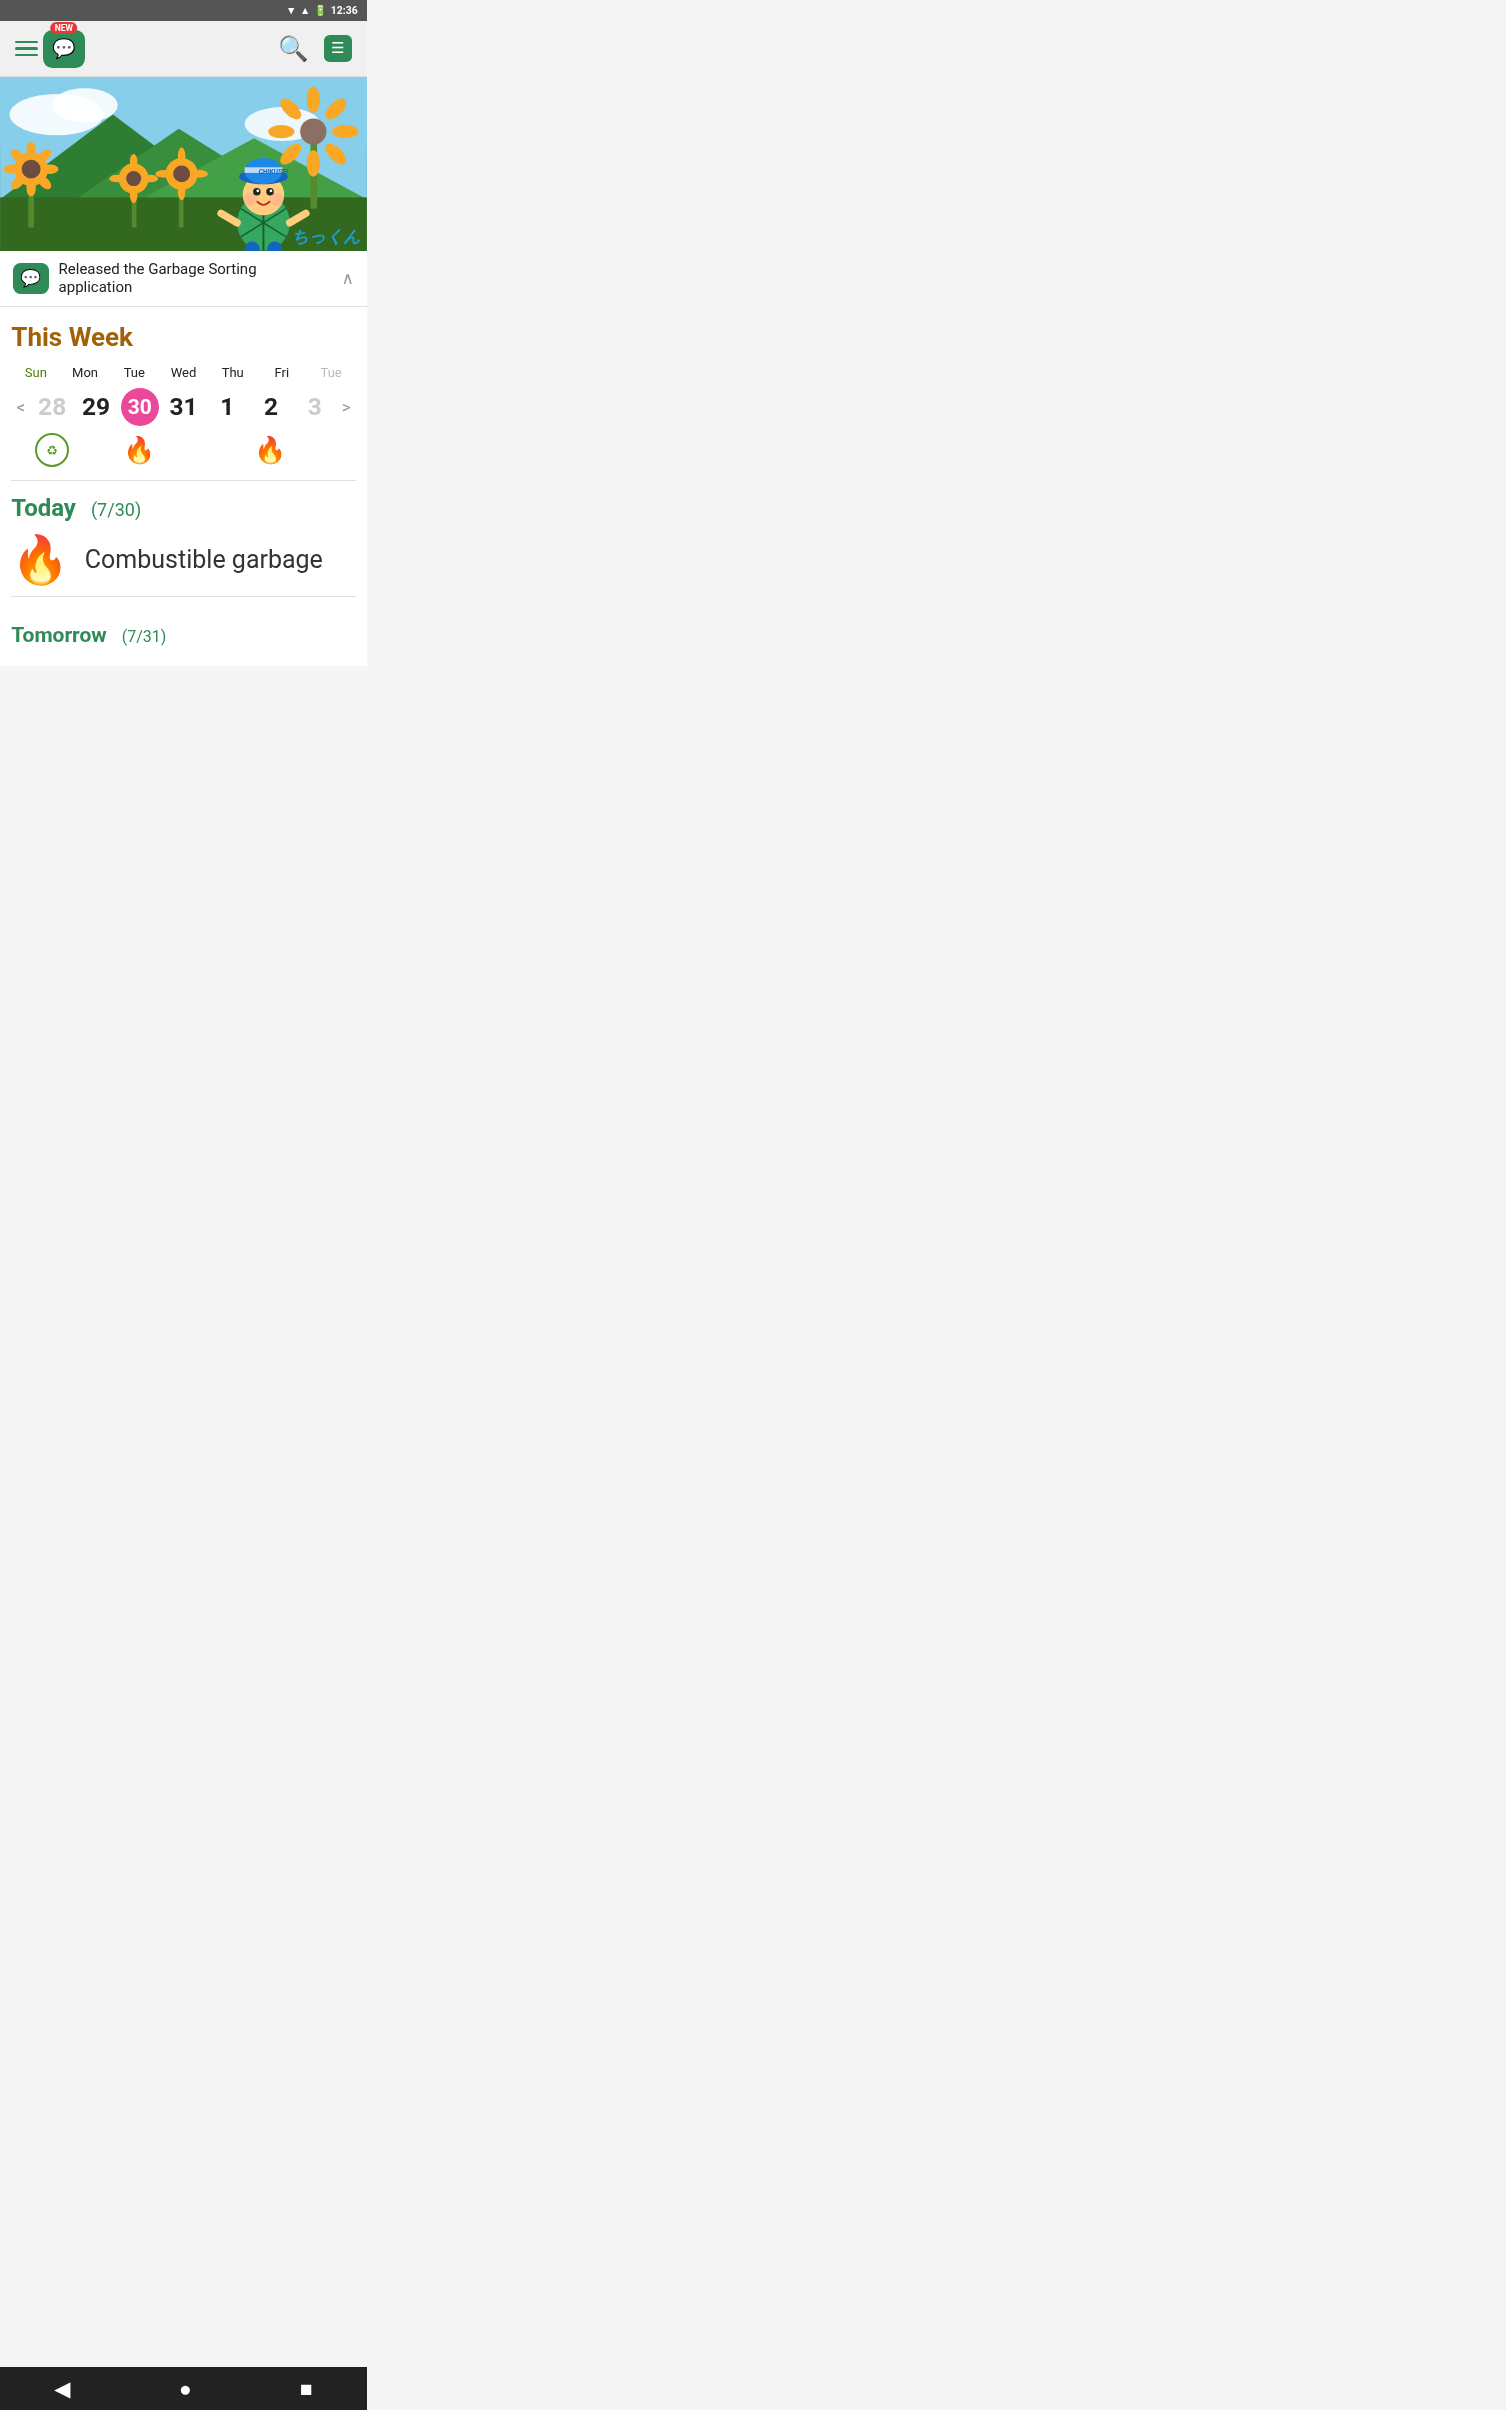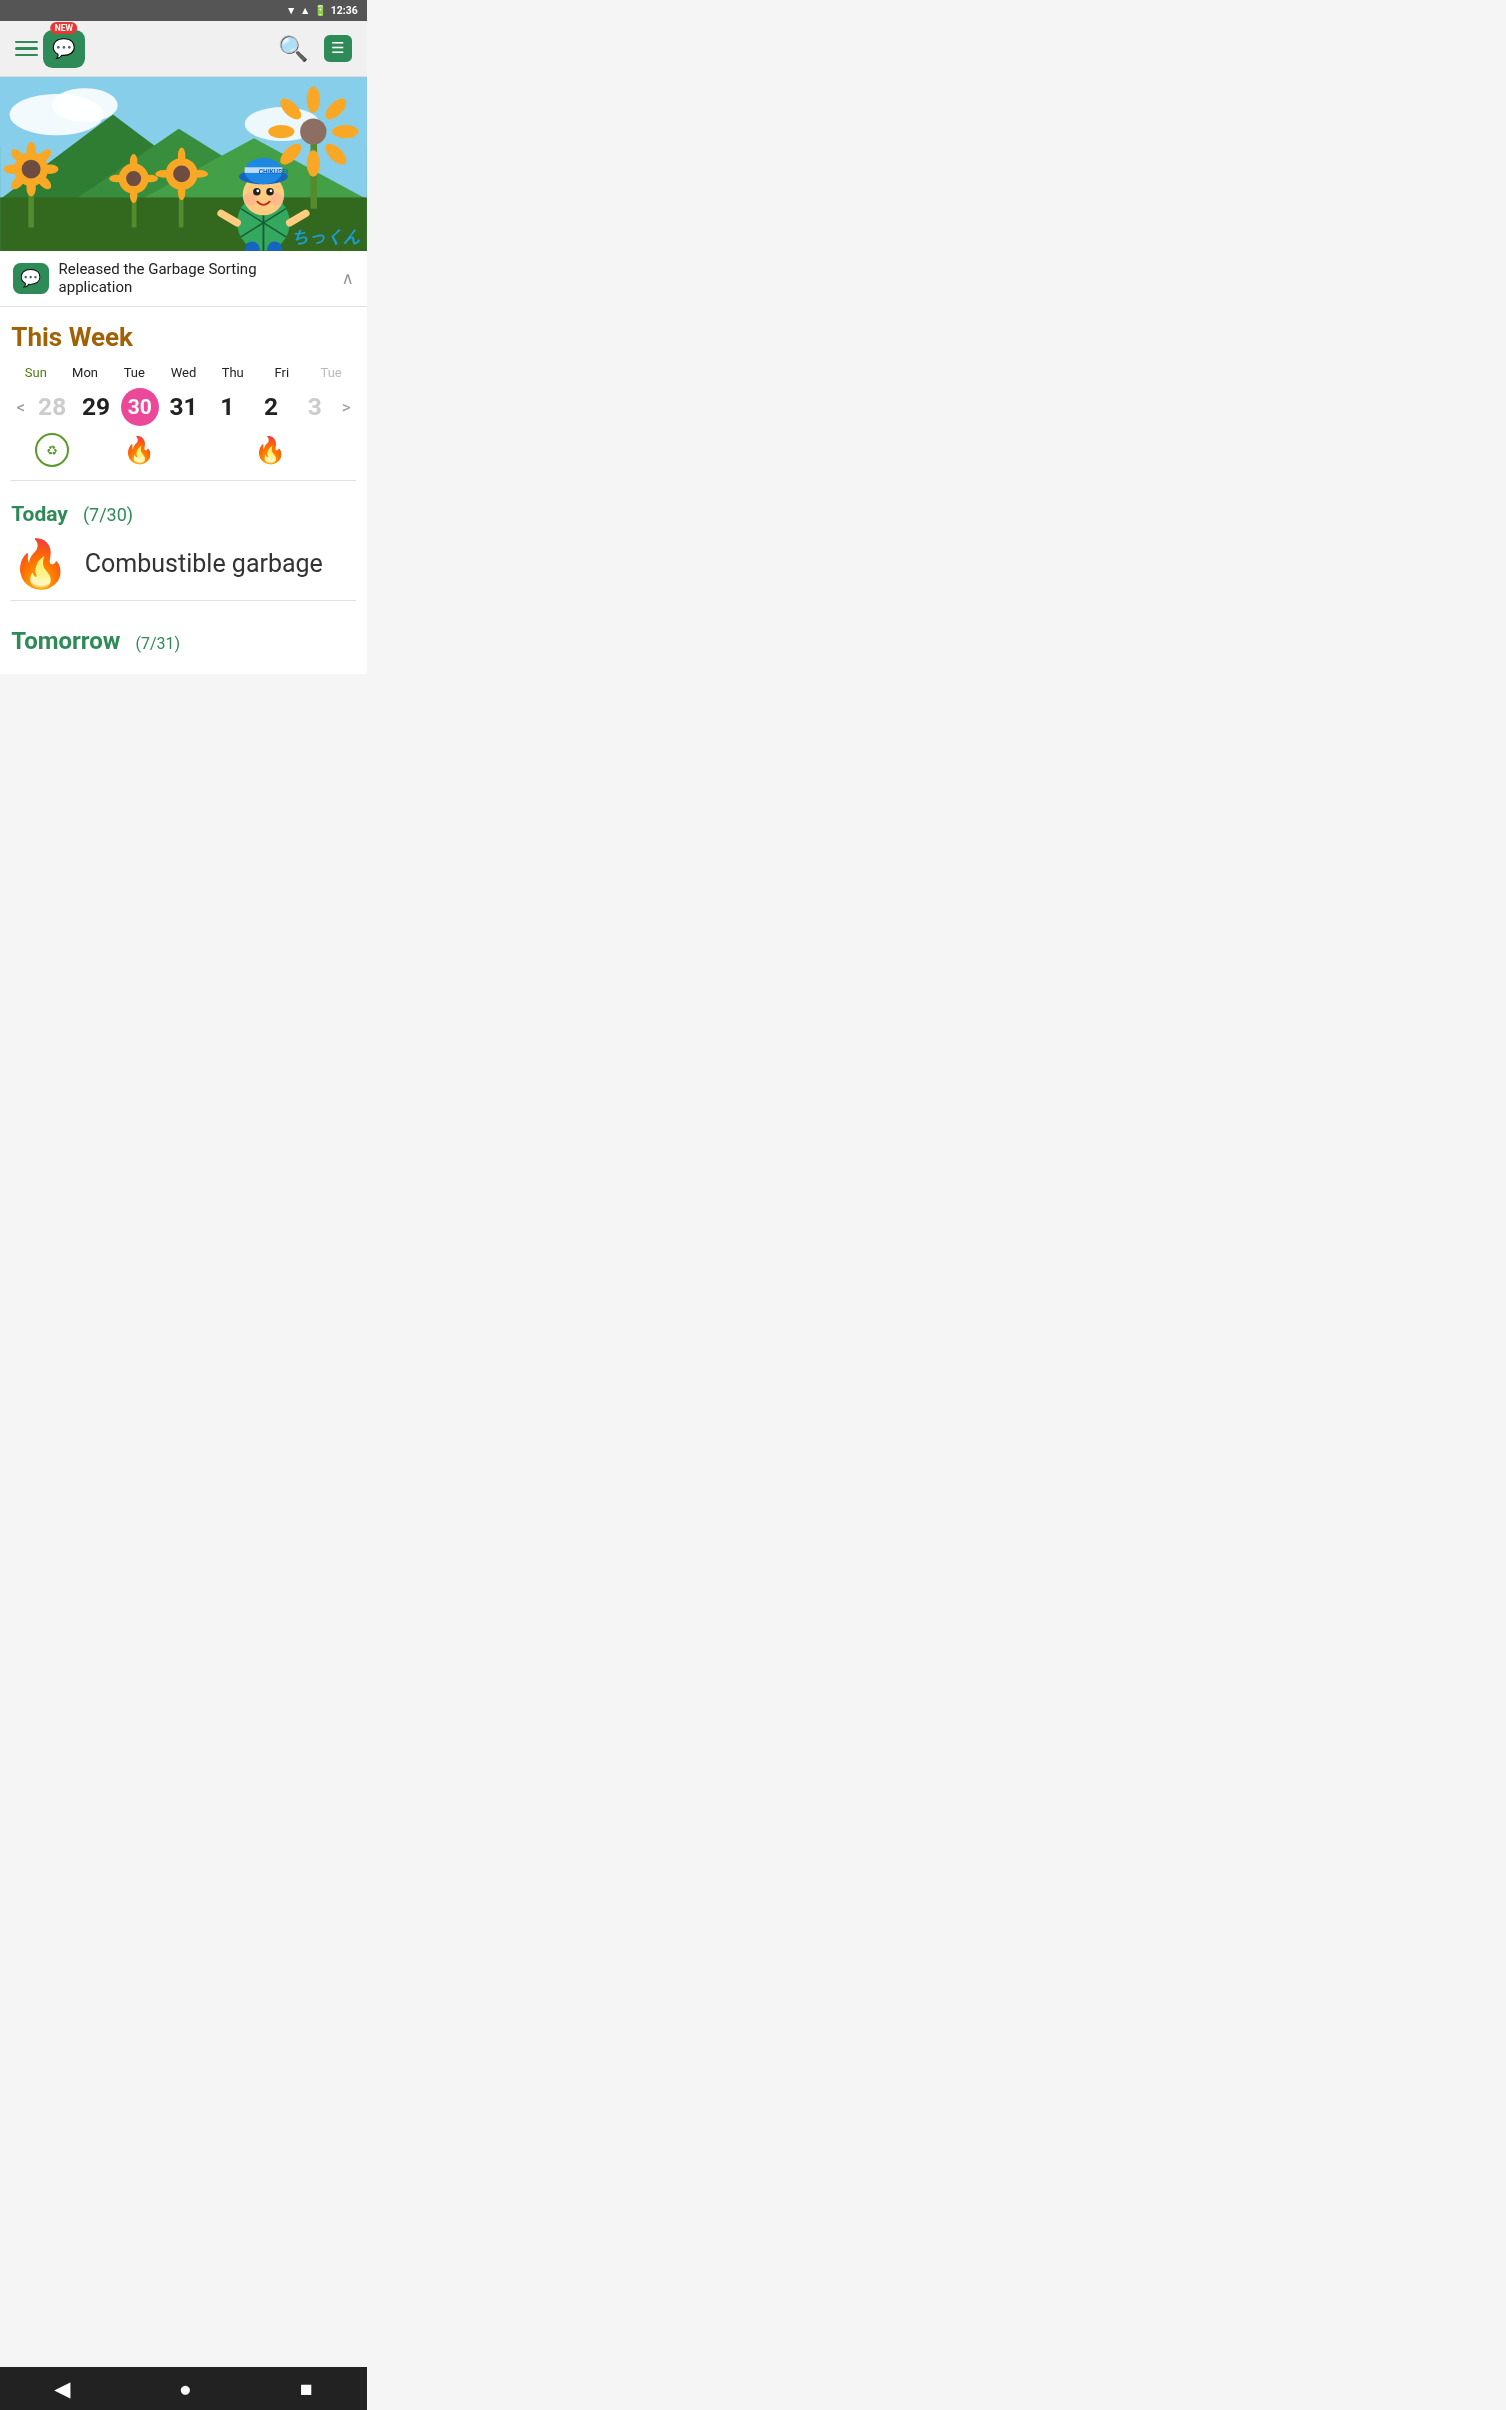--- a/index.html
+++ b/index.html
@@ -194,23 +194,22 @@
       background: white;
     }
     .day-header {
       display: flex;
       align-items: baseline;
       gap: 15px;
       margin-bottom: 9.4px;
     }
     .day-label {
       color: #2e8b57;
-      font-size: 21px;
+      font-size: 24px;
       font-weight: bold;
-      margin-top: 8px;
     }
     .day-date {
       color: #2e8b57;
       font-size: 18px;
     }
     .day-content {
       display: flex;
       align-items: center;
       gap: 15px;
       padding-bottom: 9.4px;
@@ -223,21 +222,21 @@
       padding: 13px 11.3px 19px 11.3px;
       background: white;
     }
     .tomorrow-header {
       display: flex;
       align-items: baseline;
       gap: 15px;
     }
     .tomorrow-label {
       color: #2e8b57;
-      font-size: 24px;
+      font-size: 21px;
       font-weight: bold;
     }
     .tomorrow-date {
       color: #2e8b57;
       font-size: 16px;
     }
 
     
     .bottom-nav {
       background: #222;

